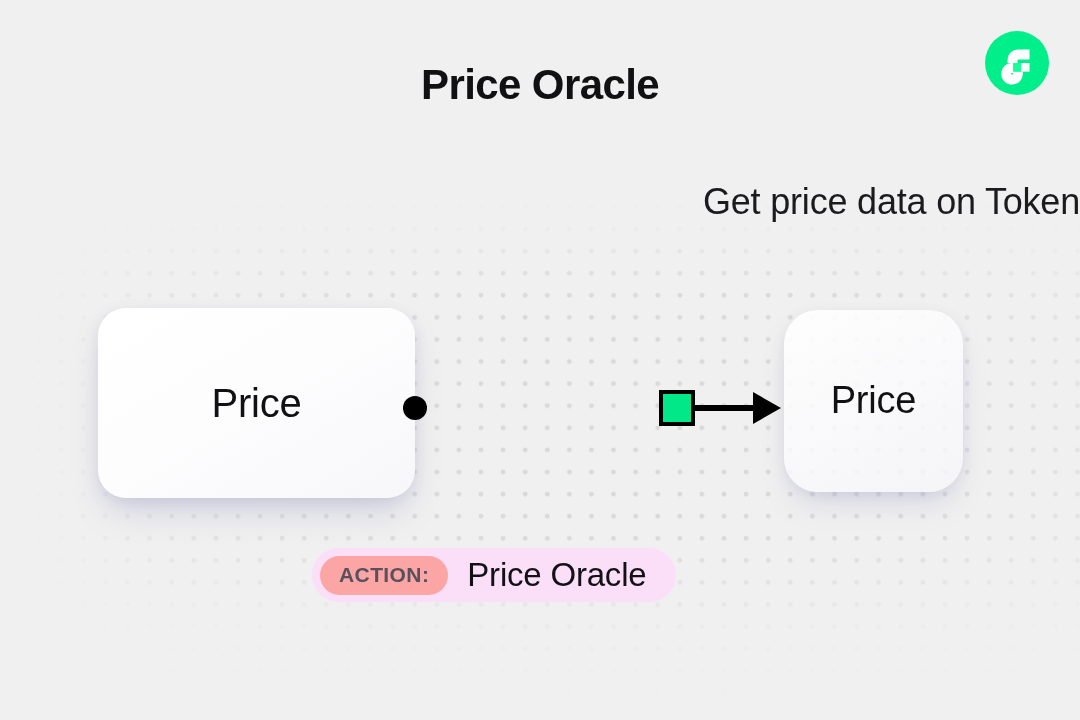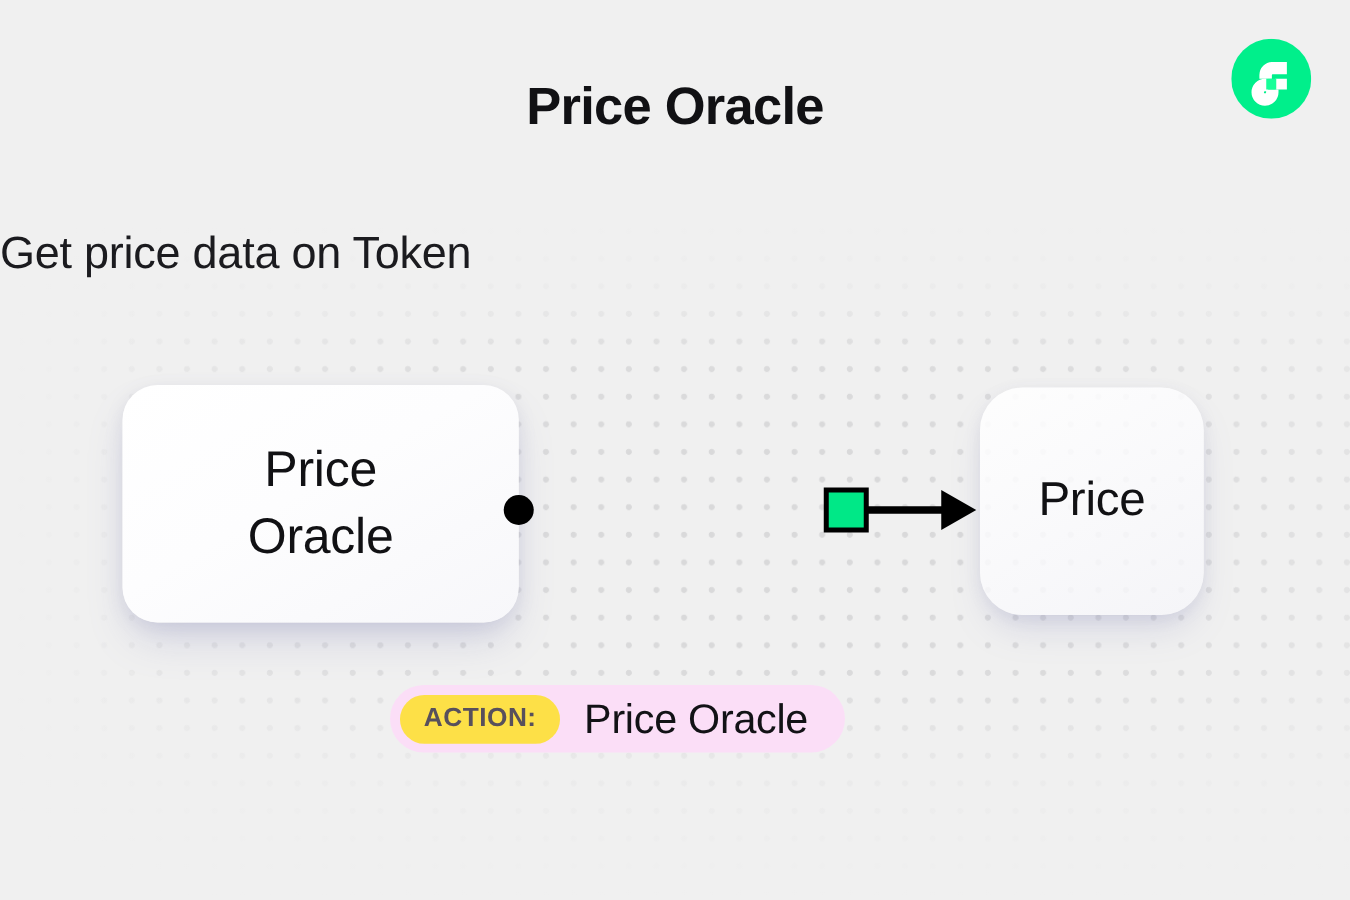--- a/index.html
+++ b/index.html
@@ -70,21 +70,21 @@
     font-weight: bold;
     color: #111114;
     letter-spacing: -0.6px;
     line-height: 1.1;
   }
   #page-subtitle {
     position: absolute;
     left: 0;
     top: 181px;
     width: 1080px;
-    text-align: left;
+    text-align: right;
     font-size: 36px;
     font-weight: 400;
     color: #1b1b1f;
     letter-spacing: -0.2px;
     line-height: 1.15;
   }
 
   
   #flow-logo {
     position: absolute;
@@ -149,21 +149,21 @@
     height: 54px;
     border-radius: 27px;
     background: #fbdef7;
     display: flex;
     align-items: center;
     padding-left: 8px;
     padding-right: 30px;
     box-sizing: border-box;
   }
   #action-key {
-    background: #fde047;
+    background: #fca5a5;
     border-radius: 20px;
     height: 39px;
     display: flex;
     align-items: center;
     padding: 0 19px;
     font-size: 21px;
     font-weight: bold;
     color: #58505c;
     letter-spacing: 0.4px;
     box-sizing: border-box;
@@ -195,21 +195,20 @@
       <rect x="28.0" y="32.0" width="8.0" height="8.6" fill="#16ff99"></rect>
     </svg>
   </div>
 
   <div id="page-title">Price Oracle</div>
   <div id="page-subtitle">Get price data on Token</div>
 
   <div class="node" id="node-source">
     <div>
       <div>Price</div>
-      <div>Oracle</div>
     </div>
   </div>
 
   <div class="node" id="node-target">
     <span>Price</span>
   </div>
 
   <svg id="connector" viewBox="0 0 400 72" xmlns="http://www.w3.org/2000/svg">
     <defs>
       <linearGradient id="edgeGrad" x1="0" y1="0" x2="1" y2="0">

